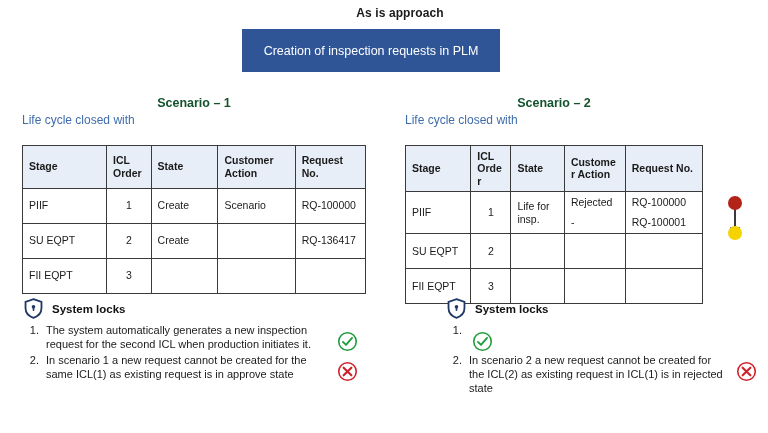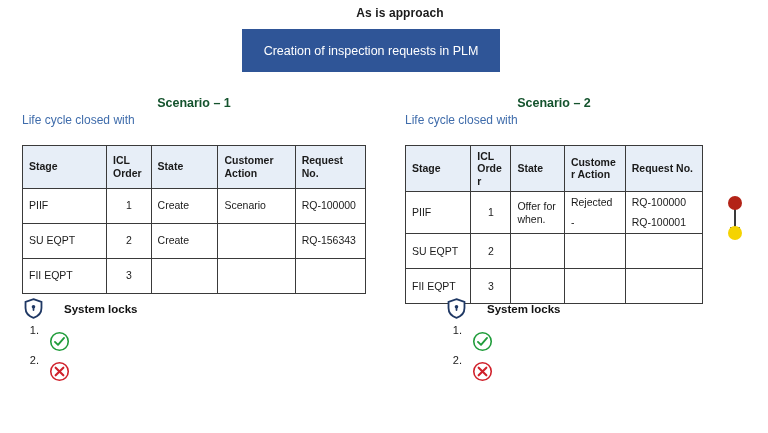--- a/index.html
+++ b/index.html
@@ -145,21 +145,21 @@
   }
 
   
   .locks { position: absolute; }
   .locks-left  { left: 24px;  top: 298px; width: 336px; }
   .locks-right { left: 447px; top: 298px; width: 312px; }
 
   .locks-head {
     display: flex;
     align-items: center;
-    gap: 21px;
+    gap: 9px;
     margin-bottom: 4px;
   }
   .shield-icon { width: 19px; height: 21px; flex: 0 0 auto; display: block; }
   .locks-title {
     font-size: 11.5px;
     font-weight: bold;
     color: #111111;
   }
 
   .lock-item {
@@ -227,21 +227,21 @@
         <td class="center">1</td>
         <td>Create</td>
         <td>Scenario</td>
         <td>RQ-100000</td>
       </tr>
       <tr>
         <td>SU EQPT</td>
         <td class="center">2</td>
         <td>Create</td>
         <td></td>
-        <td>RQ-156343</td>
+        <td>RQ-136417</td>
       </tr>
       <tr>
         <td>FII EQPT</td>
         <td class="center">3</td>
         <td></td>
         <td></td>
         <td></td>
       </tr>
     </tbody>
   </table>
@@ -265,21 +265,21 @@
         <th class="center">ICL Order</th>
         <th>State</th>
         <th>Customer Action</th>
         <th>Request No.</th>
       </tr>
     </thead>
     <tbody>
       <tr class="tall-row">
         <td>PIIF</td>
         <td class="center">1</td>
-        <td>Offer for when.</td>
+        <td>Life for insp.</td>
         <td>
           <span class="cell-multi">Rejected</span>
           <span class="cell-multi">-</span>
         </td>
         <td>
           <span class="cell-multi">RQ-100000</span>
           <span class="cell-multi">RQ-100001</span>
         </td>
       </tr>
       <tr>
@@ -314,30 +314,32 @@
         <path d="M10 1.2 L18.4 4.1 V10.6 C18.4 15.6 14.9 19.3 10 20.8 C5.1 19.3 1.6 15.6 1.6 10.6 V4.1 Z" stroke="#1f3864" stroke-width="1.9" fill="#ffffff"></path>
         <circle cx="10" cy="9.2" r="1.9" fill="#1f3864"></circle>
         <rect x="9.1" y="9.2" width="1.8" height="4.4" rx="0.9" fill="#1f3864"></rect>
       </svg>
     </span>
     <span class="locks-title">System locks</span>
   </div>
 
   <div class="lock-item">
     <div class="lock-num">1.</div>
+    <div class="lock-text">The system automatically generates a new  inspection request for the second ICL when production initiates it.</div>
     <div class="lock-mark">
       <svg class="mark-svg" viewBox="0 0 24 24" fill="none" xmlns="http://www.w3.org/2000/svg">
         <circle cx="12" cy="12" r="10" stroke="#1f9c3a" stroke-width="1.8" fill="#ffffff"></circle>
         <path d="M6.8 12.4 L10.3 15.8 L17.2 7.9" stroke="#1f9c3a" stroke-width="2.1" stroke-linecap="round" stroke-linejoin="round" fill="none"></path>
       </svg>
     </div>
   </div>
 
   <div class="lock-item">
     <div class="lock-num">2.</div>
+    <div class="lock-text">In scenario 1 a new request cannot be created for the same ICL(1) as existing request is in approve state</div>
     <div class="lock-mark">
       <svg class="mark-svg" viewBox="0 0 24 24" fill="none" xmlns="http://www.w3.org/2000/svg">
         <circle cx="12" cy="12" r="10" stroke="#d0202a" stroke-width="1.8" fill="#ffffff"></circle>
         <path d="M7.6 7.6 L16.4 16.4 M16.4 7.6 L7.6 16.4" stroke="#d0202a" stroke-width="2.4" stroke-linecap="round"></path>
       </svg>
     </div>
   </div>
 </div>
 
 <div class="locks locks-right">
@@ -357,20 +359,21 @@
     <div class="lock-mark">
       <svg class="mark-svg" viewBox="0 0 24 24" fill="none" xmlns="http://www.w3.org/2000/svg">
         <circle cx="12" cy="12" r="10" stroke="#1f9c3a" stroke-width="1.8" fill="#ffffff"></circle>
         <path d="M6.8 12.4 L10.3 15.8 L17.2 7.9" stroke="#1f9c3a" stroke-width="2.1" stroke-linecap="round" stroke-linejoin="round" fill="none"></path>
       </svg>
     </div>
   </div>
 
   <div class="lock-item">
     <div class="lock-num">2.</div>
+    <div class="lock-text">In scenario 2 a new request cannot be created for the ICL(2)  as existing request in ICL(1) is in rejected state</div>
     <div class="lock-mark">
       <svg class="mark-svg" viewBox="0 0 24 24" fill="none" xmlns="http://www.w3.org/2000/svg">
         <circle cx="12" cy="12" r="10" stroke="#d0202a" stroke-width="1.8" fill="#ffffff"></circle>
         <path d="M7.6 7.6 L16.4 16.4 M16.4 7.6 L7.6 16.4" stroke="#d0202a" stroke-width="2.4" stroke-linecap="round"></path>
       </svg>
     </div>
   </div>
 </div>
 
 </body></html>

